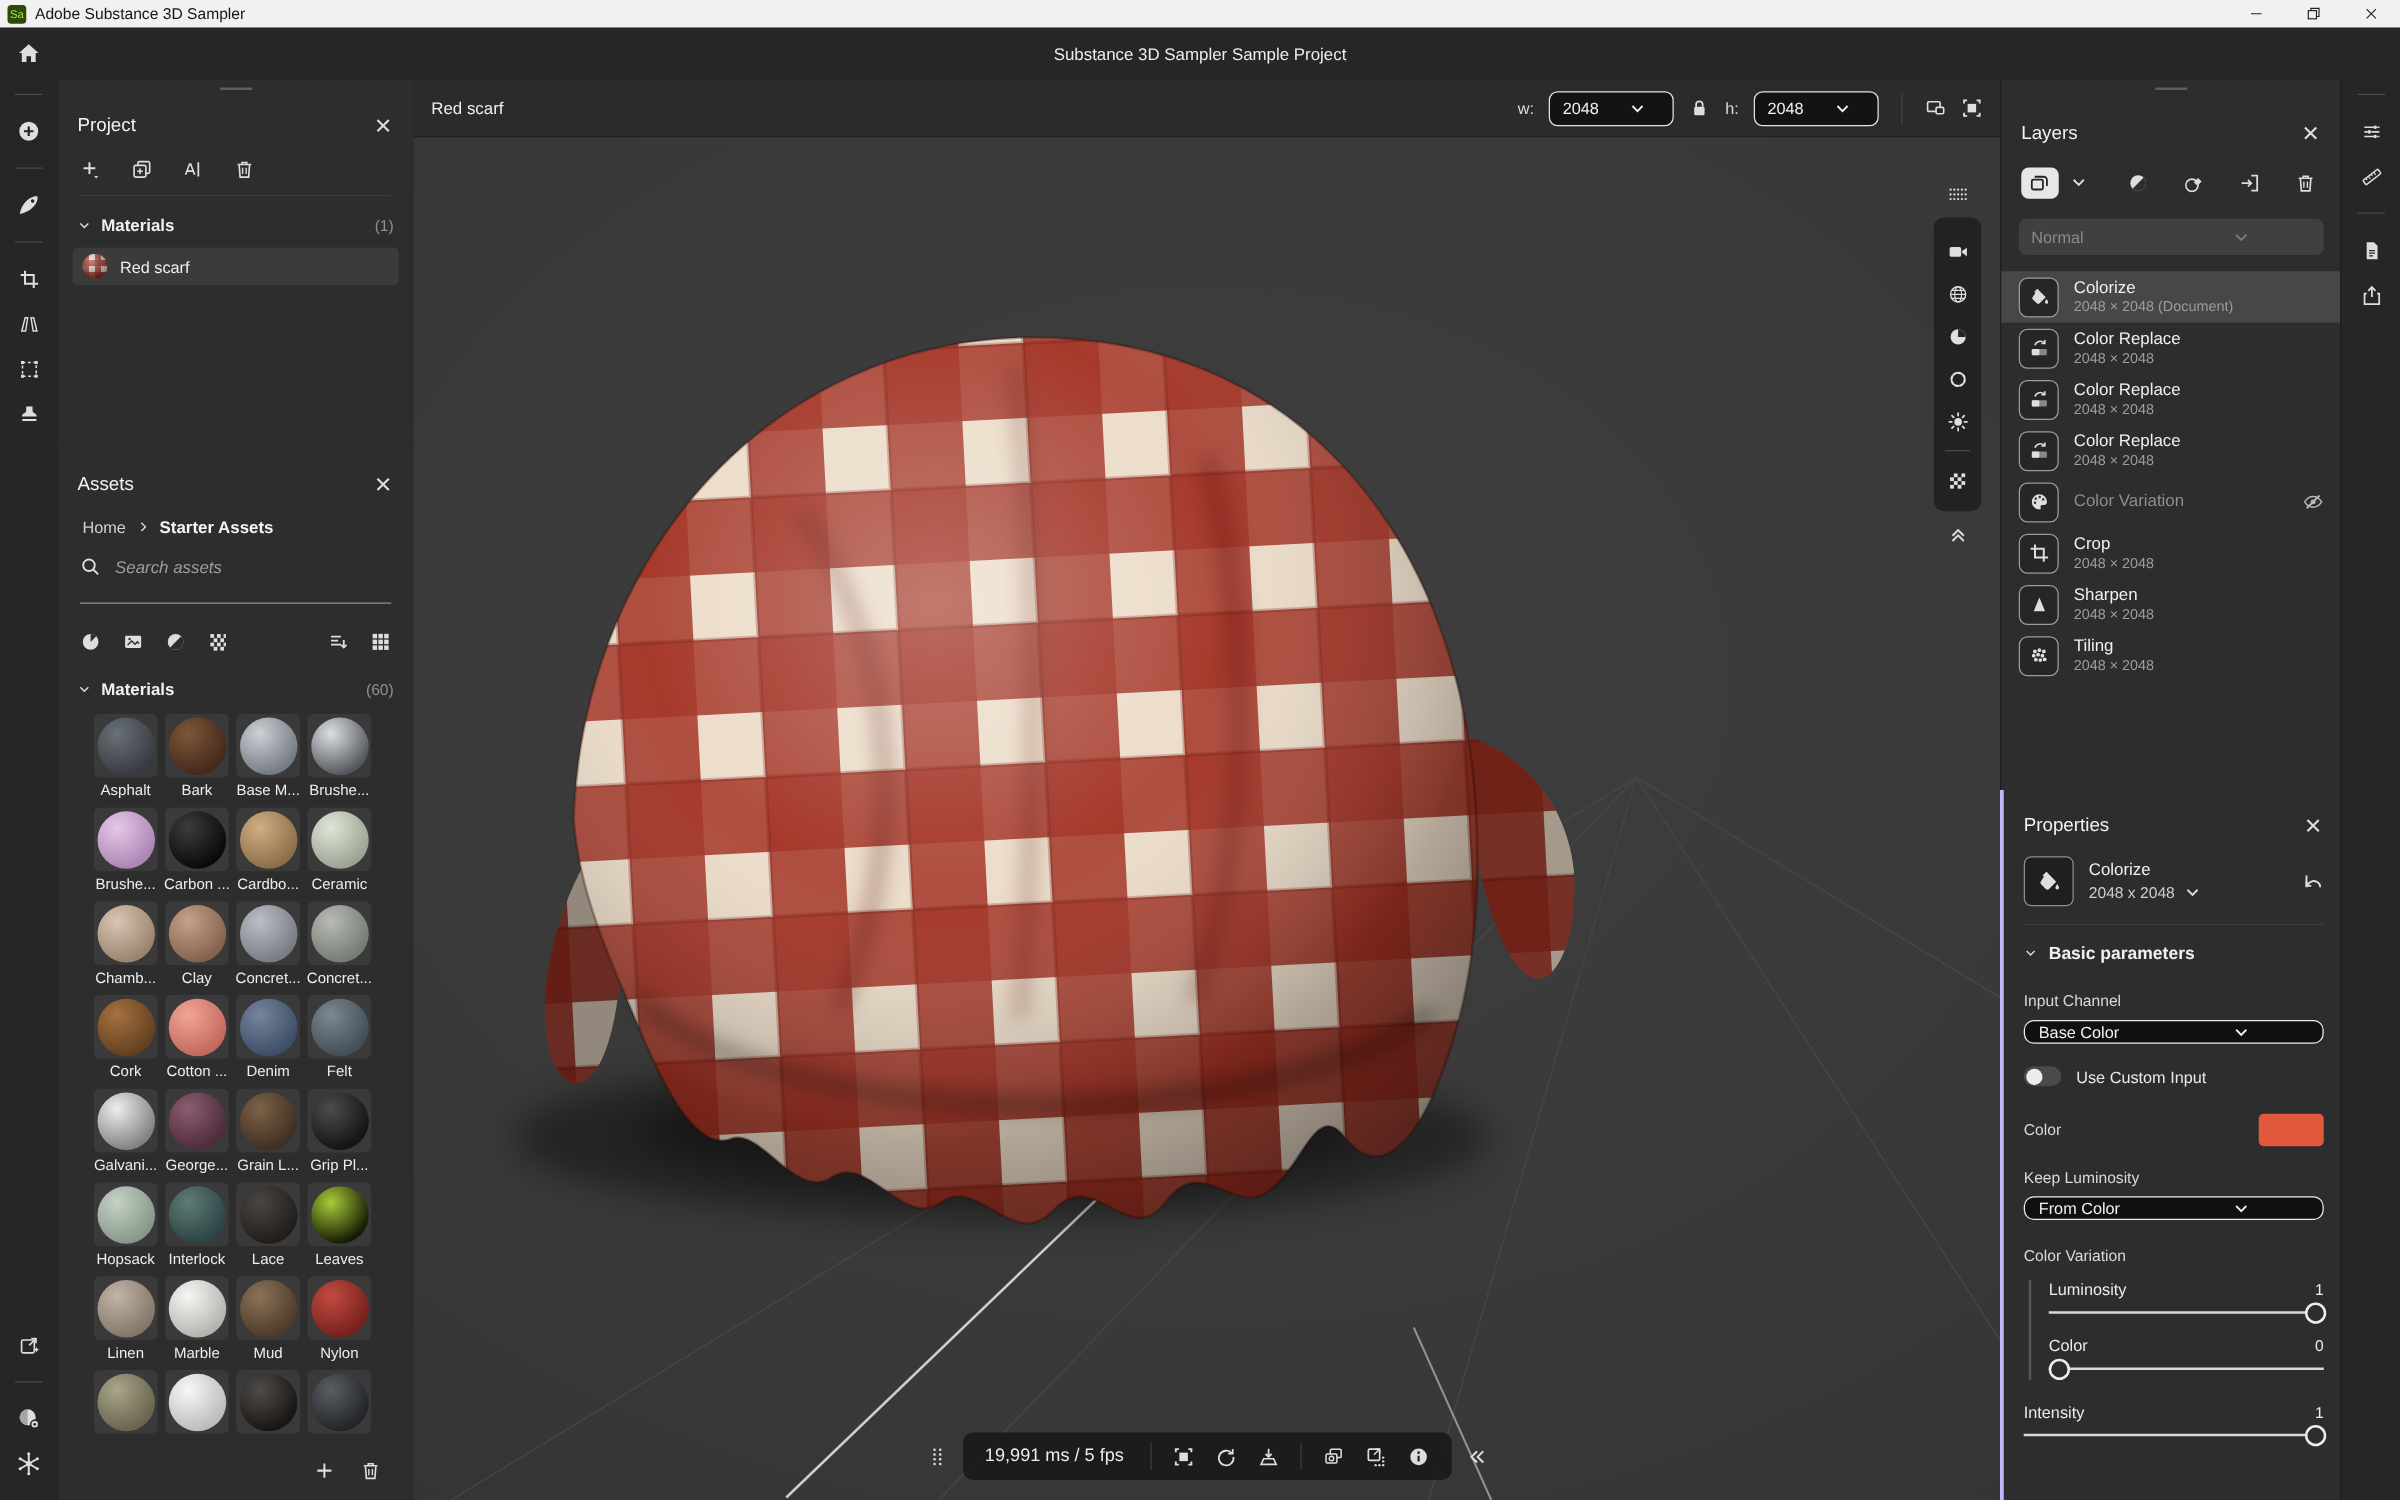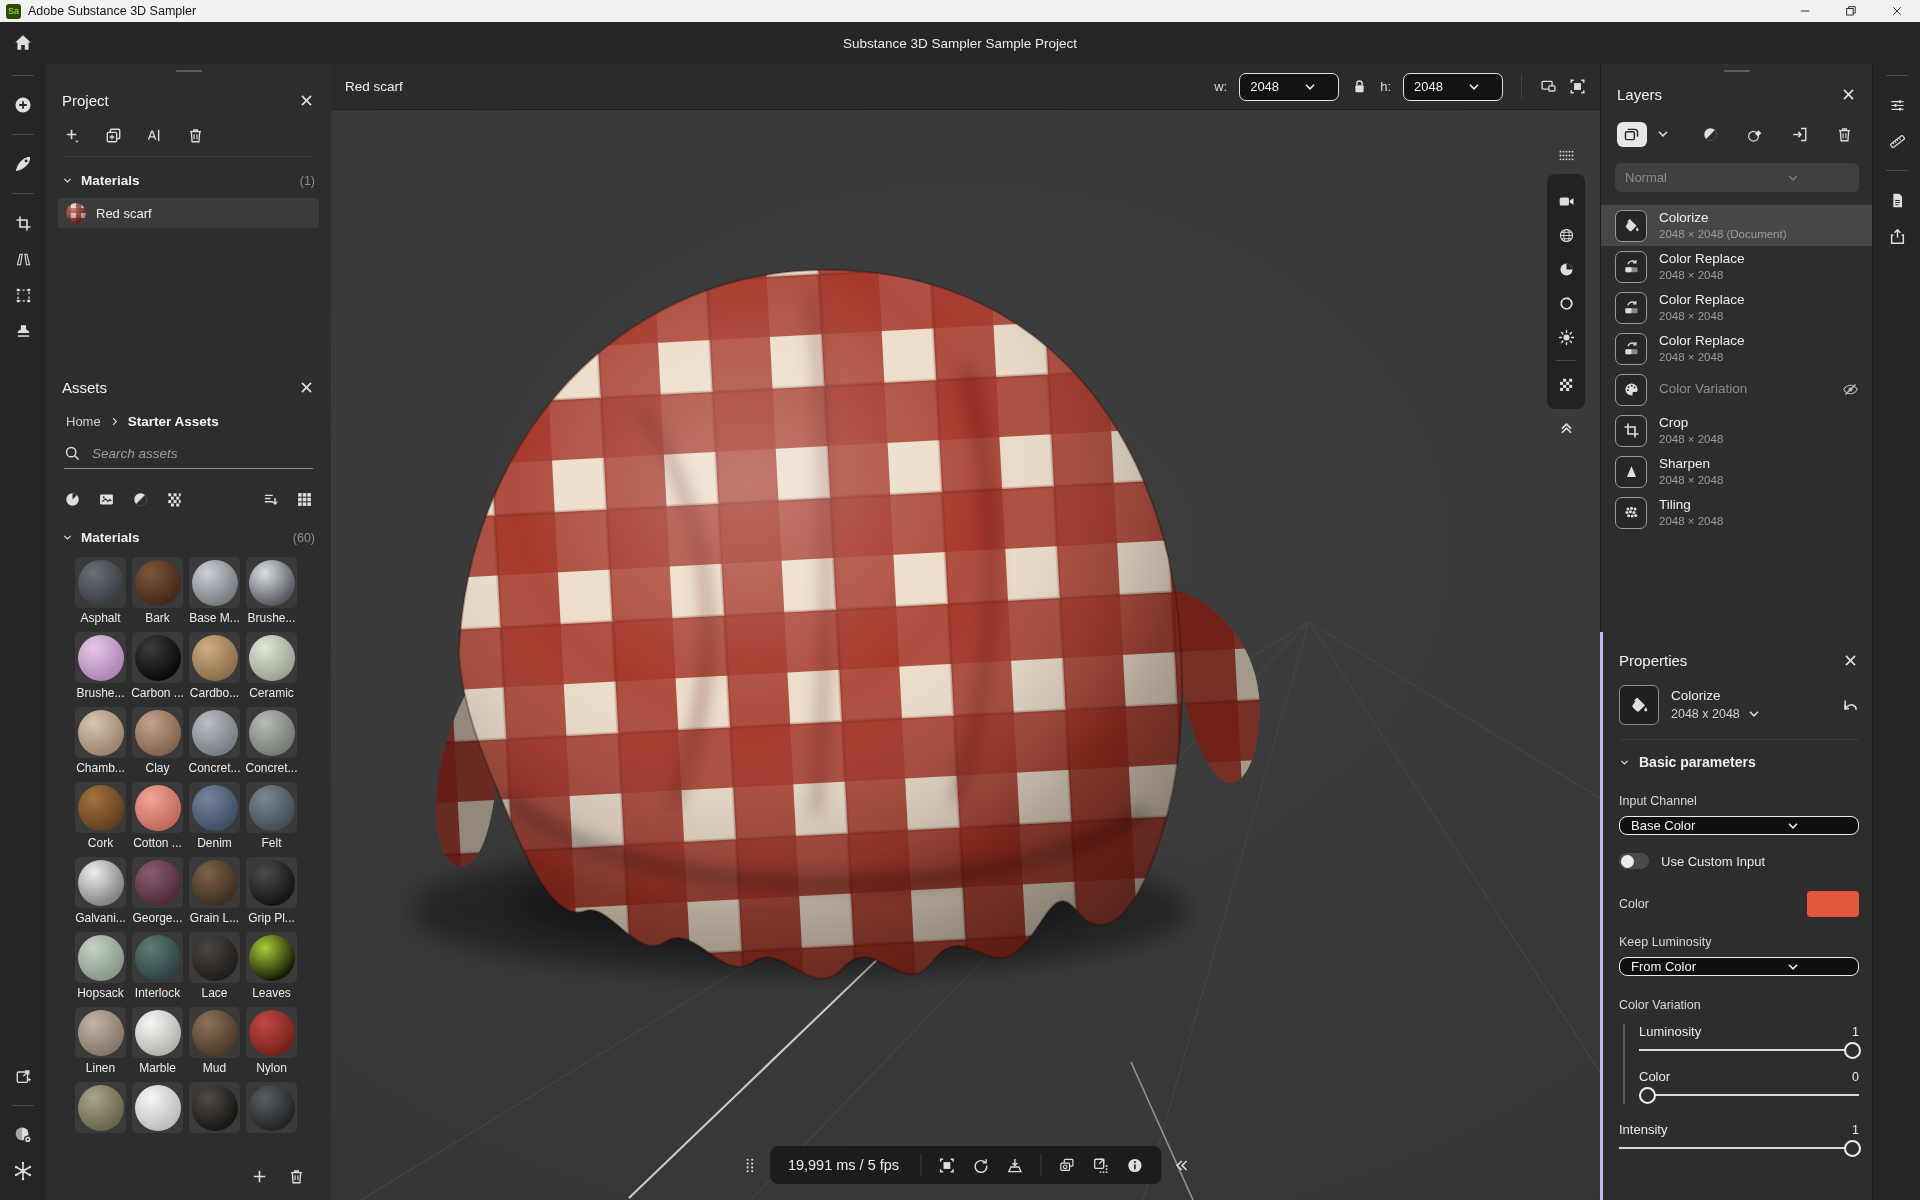--- a/index.html
+++ b/index.html
@@ -51,21 +51,21 @@
     background:radial-gradient(circle at 32% 28%, rgba(255,255,255,.38), rgba(0,0,0,.4) 78%),
     repeating-linear-gradient(0deg, rgba(148,28,17,.85) 0 5px, rgba(148,28,17,0) 5px 10px),
     repeating-linear-gradient(90deg, rgba(148,28,17,.85) 0 5px, rgba(148,28,17,0) 5px 10px),#eadbc6}
   .proj-item-label{font-size:13px;color:#efefef}
 
   
   .assets-panel{left:46px;top:353px;width:285px;bottom:0;border-right:1px solid #1d1d1d;display:flex;flex-direction:column}
   .crumbs{display:flex;align-items:center;gap:8px;margin:18px 20px 0;font-size:13px}
   .crumb-home{color:#d2d2d2}
   .crumb-cur{color:#f3f3f3;font-weight:bold;font-size:13.5px}
-  .search-row{display:flex;align-items:center;gap:9px;margin:16px 18px 0;border-bottom:1px solid #8f8f8f;padding-bottom:6px}
+  .search-row{display:flex;align-items:center;gap:9px;margin:16px 18px 0;border-bottom:1px solid #8f8f8f;padding-bottom:20px}
   .search-row input{flex:1;background:transparent;border:0;outline:0;color:#e6e6e6;
     font-size:13.5px;font-style:italic;font-family:inherit}
   .search-row input::placeholder{color:#9d9d9d}
   .filters{display:flex;align-items:center;gap:17px;margin:22px 18px 0}
   .filters .sp{flex:1}
   .mat-grid{margin:12px 0 0 26px;display:grid;grid-template-columns:repeat(4,57px);row-gap:0;flex:1;
     overflow:hidden;align-content:start}
   .tile{width:57px;height:75px;display:flex;flex-direction:column;align-items:center}
   .cell{width:51px;height:51px;background:#3a3a3a;border-radius:5px;display:flex;align-items:center;justify-content:center}
   .sphere{width:46px;height:46px;border-radius:50%}
@@ -905,21 +905,21 @@
     <span class="ic">
         <svg viewBox="0 0 18 18" aria-hidden="true">
           <path d="M8.8 4.2 4 9l4.8 4.8M14 4.2 9.2 9l4.8 4.8" fill="none" stroke="currentColor" stroke-width="1.7"></path>
         </svg>
       </span>
   </div>
 </main>
 
 <aside class="panel layers-panel">
   <div class="grab"></div>
-  <div class="panel-head" style="margin-top:14px">
+  <div class="panel-head" style="margin-top:26px">
     <span class="panel-title">Layers</span>
     <span class="ic panel-x">
         <svg viewBox="0 0 18 18" aria-hidden="true">
           <path d="M4.2 4.2 13.8 13.8M13.8 4.2 4.2 13.8" stroke="currentColor" stroke-width="1.8"></path>
         </svg>
       </span>
   </div>
   <div class="layers-tools">
     <span class="lt-lightbtn">
         <span class="ic">

